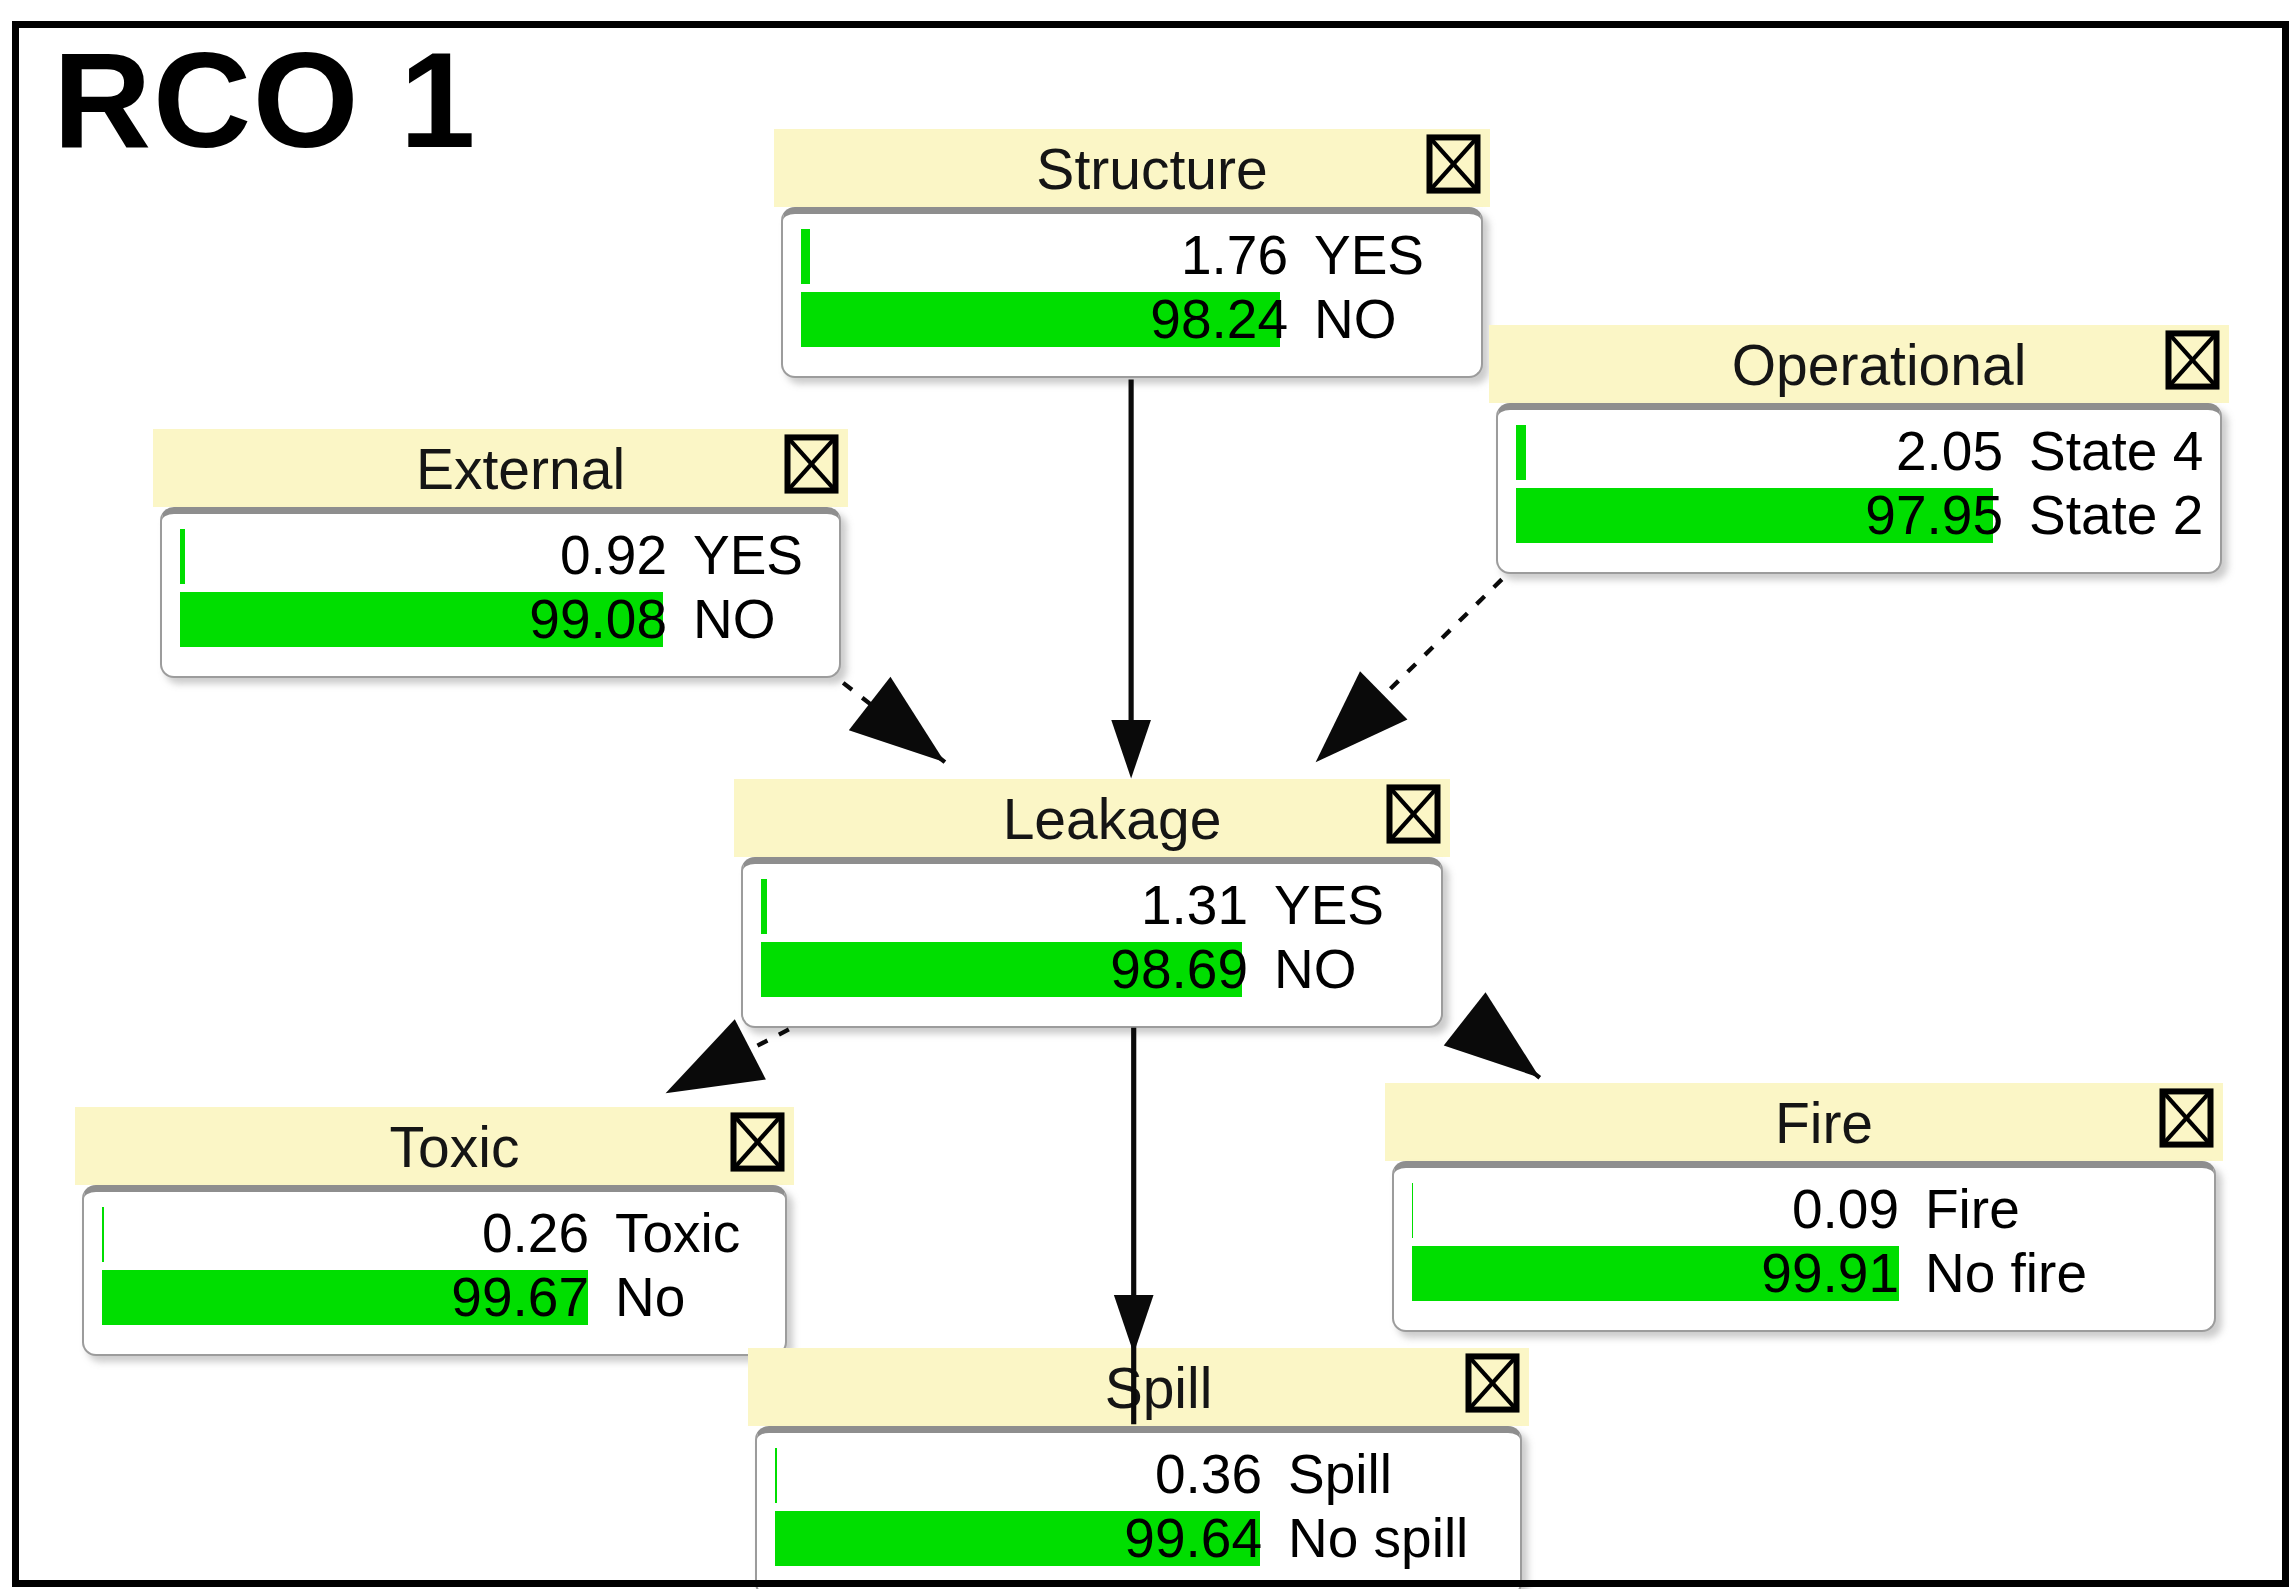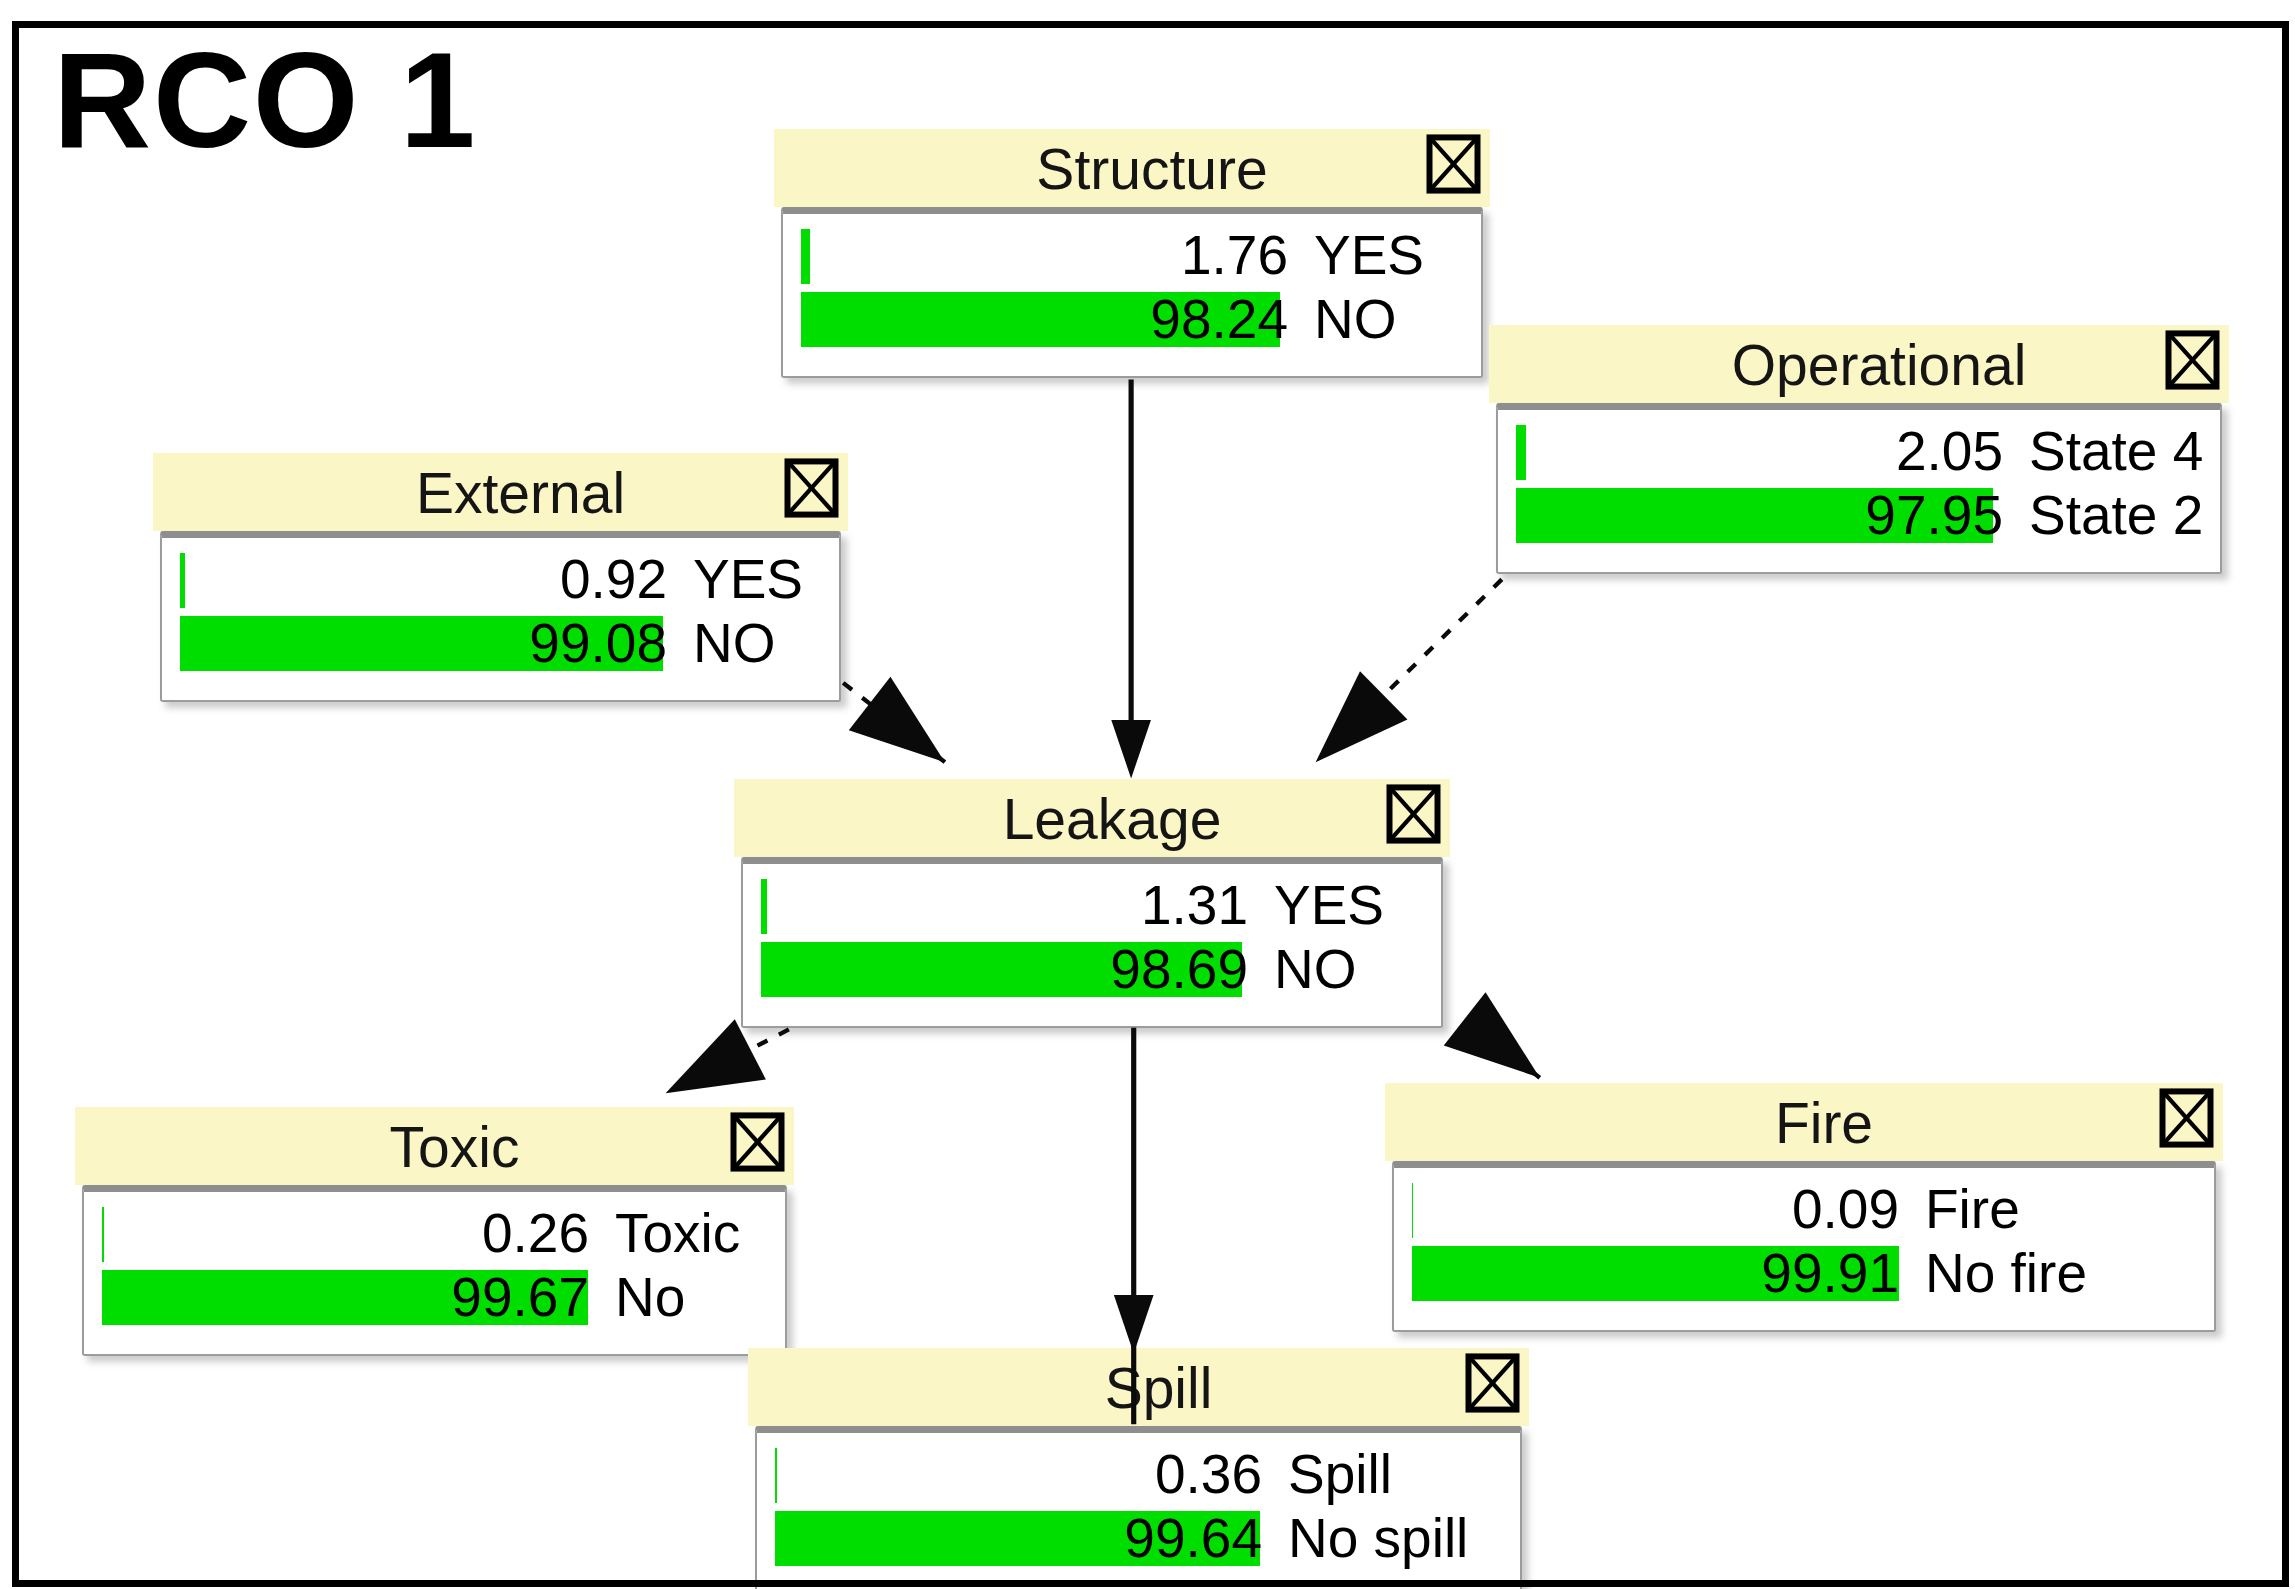--- a/index.html
+++ b/index.html
@@ -20,21 +20,21 @@
     position:relative;height:78px;background:var(--node-header-bg,#FBF6C6);padding-left:40px;
   }
   .node-title{
     display:block;text-align:center;font-size:57px;line-height:80px;color:#151515;
   }
   .xbox{position:absolute;top:5.2px;right:8.6px;width:55px;height:60px;}
   .node-body{
     position:relative;margin:0 7px;height:171px;background:#ffffff;
     border:2.6px solid var(--body-border,#9C9C9C);
     border-top:7.8px solid var(--body-top-strip,#8E8E8E);
-    border-radius:3px;
+    border-radius:14px;
     box-shadow:5.2px 6px 7.8px rgba(110,110,110,0.35);
     padding-top:14.7px;box-sizing:border-box;
   }
   .state-row{position:relative;height:55px;margin:0 0 8.6px 18px;}
   .bar{
     position:absolute;left:0;top:0;height:55px;width:0;
     background:var(--bar-green,#00DE00);
   }
   .pct{
     position:absolute;left:0;top:-3.4px;width:487px;text-align:right;
@@ -96,21 +96,21 @@
         <span class="state-label">State 4</span>
       </div>
       <div class="state-row">
         <div class="bar" style="width: 477px;"></div>
         <span class="pct">97.95</span>
         <span class="state-label">State 2</span>
       </div>
     </div>
   </div>
 
-  <div class="node" style="left:153px;top:453px;width:695px">
+  <div class="node" style="left:153px;top:429px;width:695px">
     <div class="node-header">
       <span class="node-title">External</span>
       <svg class="xbox" viewBox="0 0 64 70">
           <rect x="4" y="4" width="56" height="62"></rect>
           <line x1="6" y1="6" x2="58" y2="64"></line>
           <line x1="58" y1="6" x2="6" y2="64"></line>
         </svg>
     </div>
     <div class="node-body">
       <div class="state-row">

